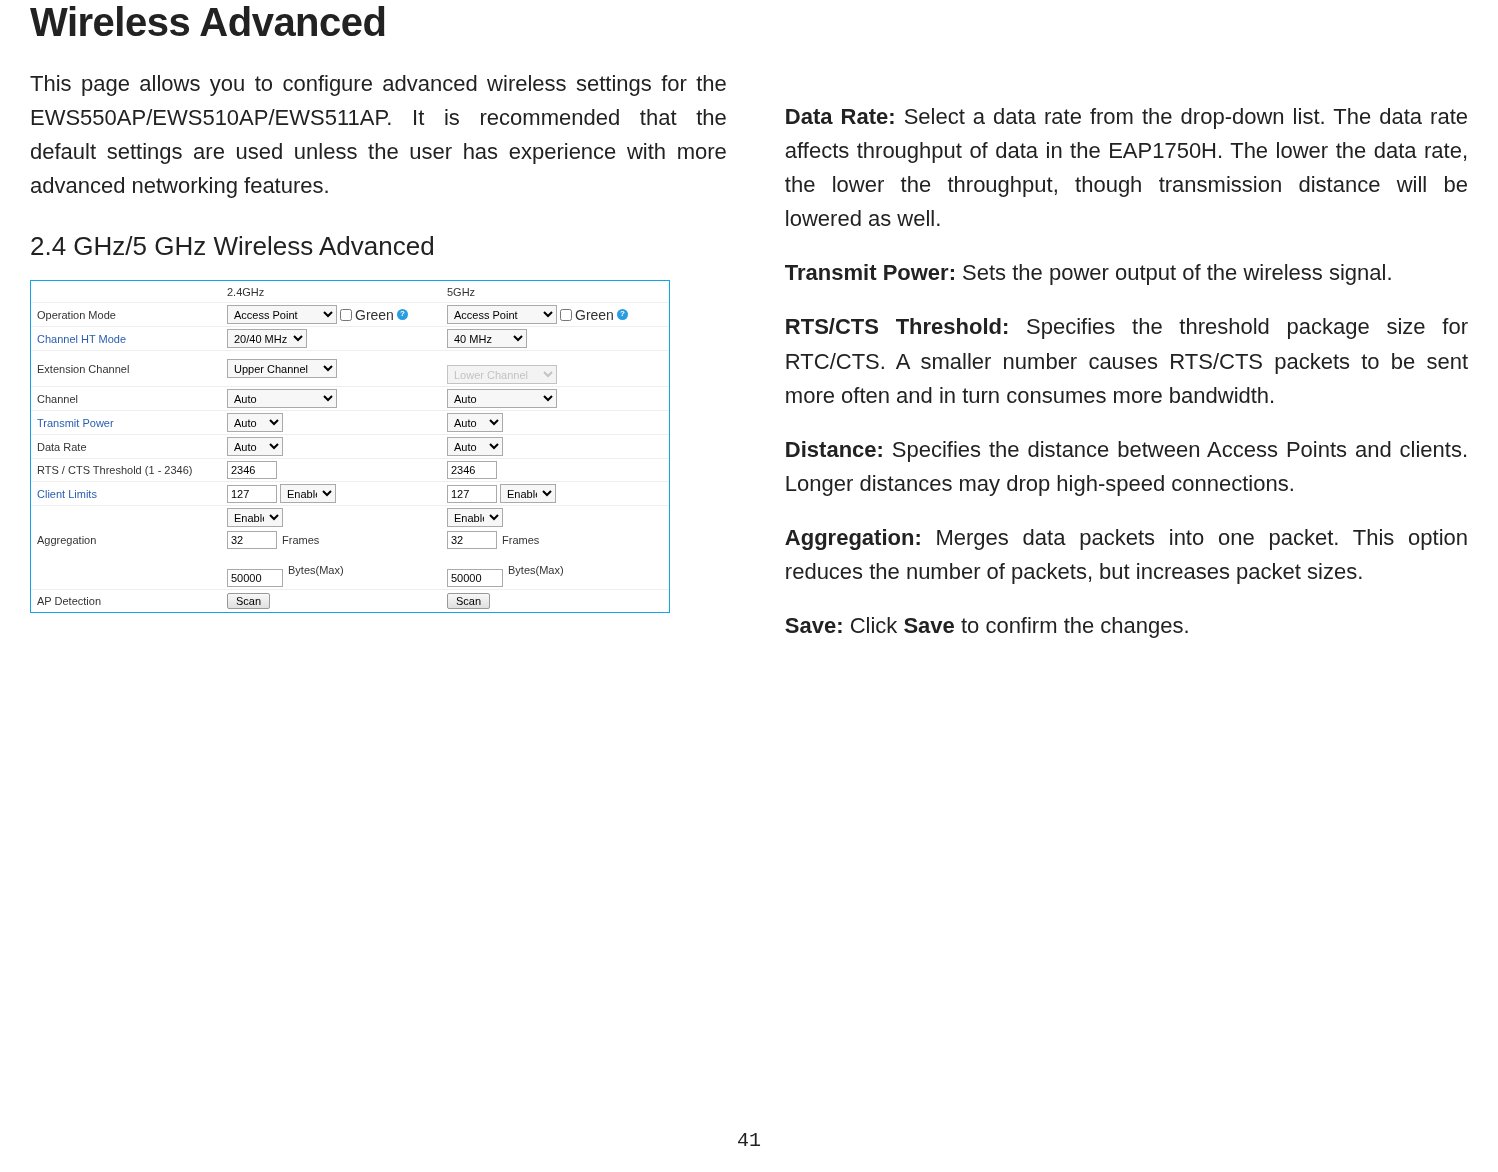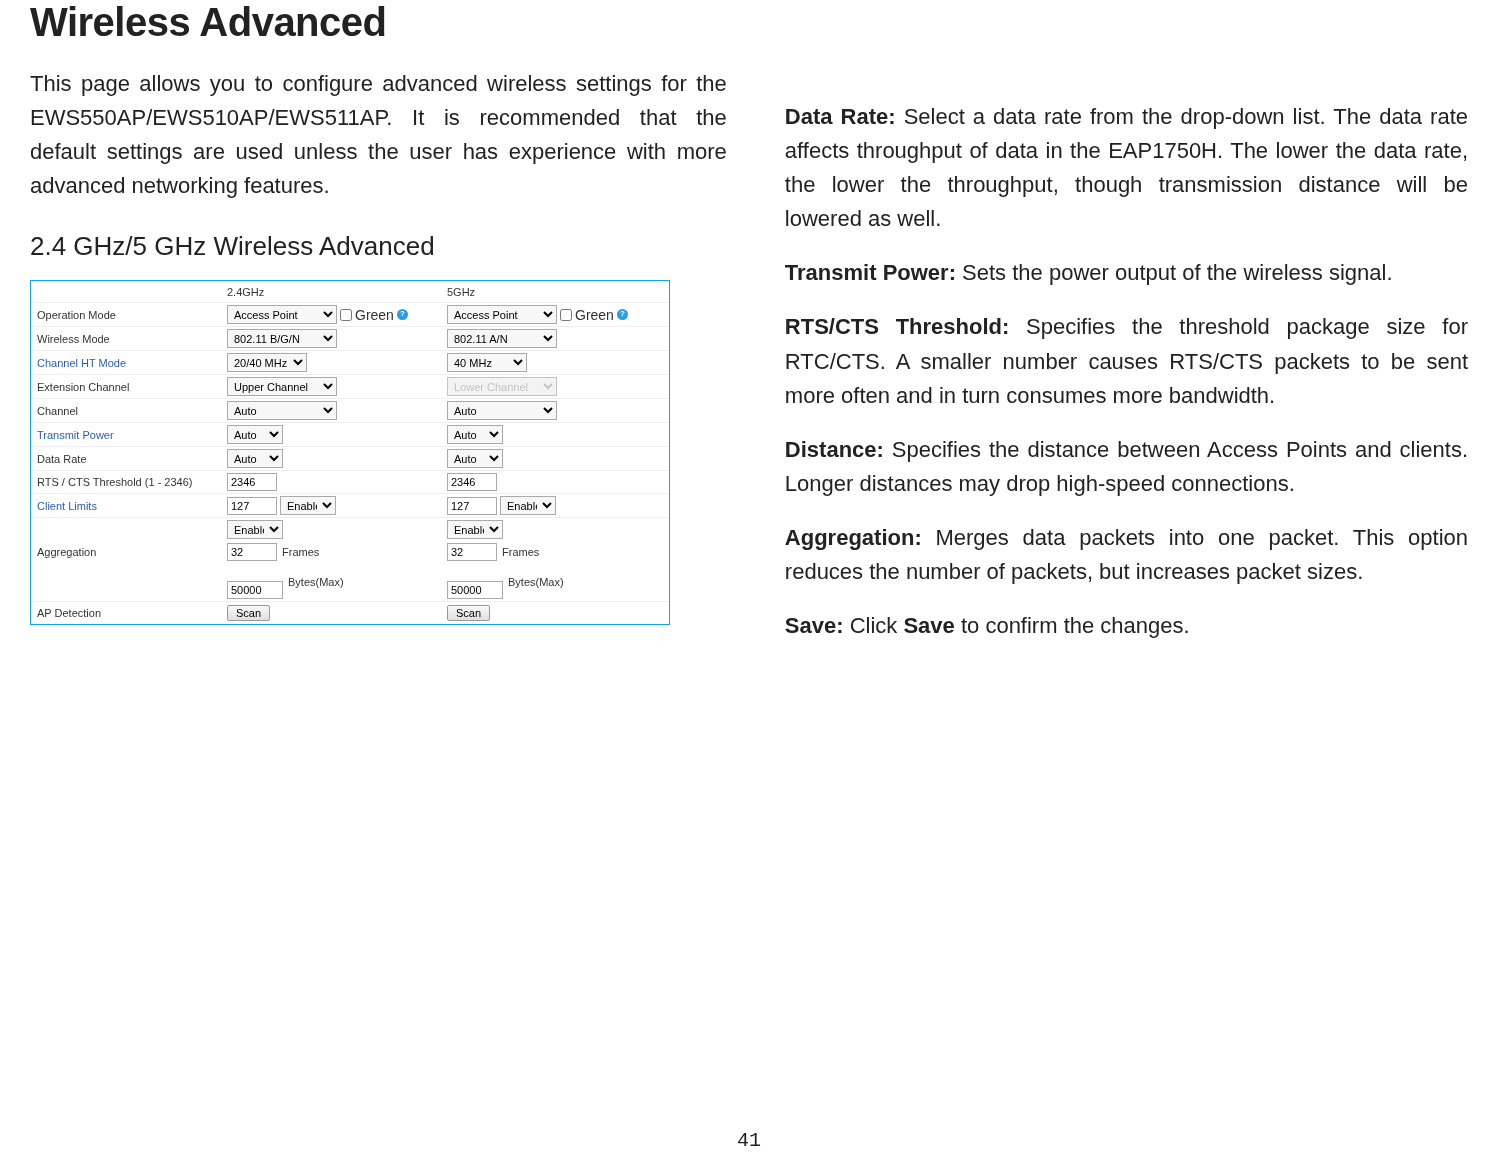--- a/index.html
+++ b/index.html
@@ -122,21 +122,21 @@
   }
   .clink { color: #2a5db0; }
   .btn {
     font-size: 11px;
     padding: 1px 8px;
     border: 1px solid #999;
     background: linear-gradient(#f8f8f8, #e0e0e0);
     border-radius: 2px;
     cursor: pointer;
   }
-  .disabled select { background: #eee; color: #aaa; }
+  .disabled select { background: #eee; color: #aaa; margin-top: 12px; }
   .tiny-text { font-size: 11px; color: #333; margin-left: 2px; }
 </style>
 </head>
 <body>
 
 <div class="page">
   <div class="col col-left">
     <h1>Wireless Advanced</h1>
     <p class="intro">This page allows you to configure advanced wireless settings for the EWS550AP/EWS510AP/EWS511AP. It is recommended that the default settings are used unless the user has experience with more advanced networking features.</p>
     <h2>2.4 GHz/5 GHz Wireless Advanced</h2>
@@ -158,29 +158,20 @@
           <span class="info-icon"></span>
         </div>
         <div class="cfg-cell">
           <select class="sel-md"><option>Access Point</option></select>
           <input type="checkbox" style="">
           <span class="green-label">Green</span>
           <span class="info-icon"></span>
         </div>
       </div>
 
-      <div class="cfg-row">
-        <div class="cfg-label">Wireless Mode</div>
-        <div class="cfg-cell">
-          <select class="sel-md"><option>802.11 B/G/N</option></select>
-        </div>
-        <div class="cfg-cell">
-          <select class="sel-md"><option>802.11 A/N</option></select>
-        </div>
-      </div>
 
       <div class="cfg-row">
         <div class="cfg-label clink">Channel HT Mode</div>
         <div class="cfg-cell">
           <select class="sel-sm"><option>20/40 MHz</option></select>
         </div>
         <div class="cfg-cell">
           <select class="sel-sm"><option>40 MHz</option></select>
         </div>
       </div>

